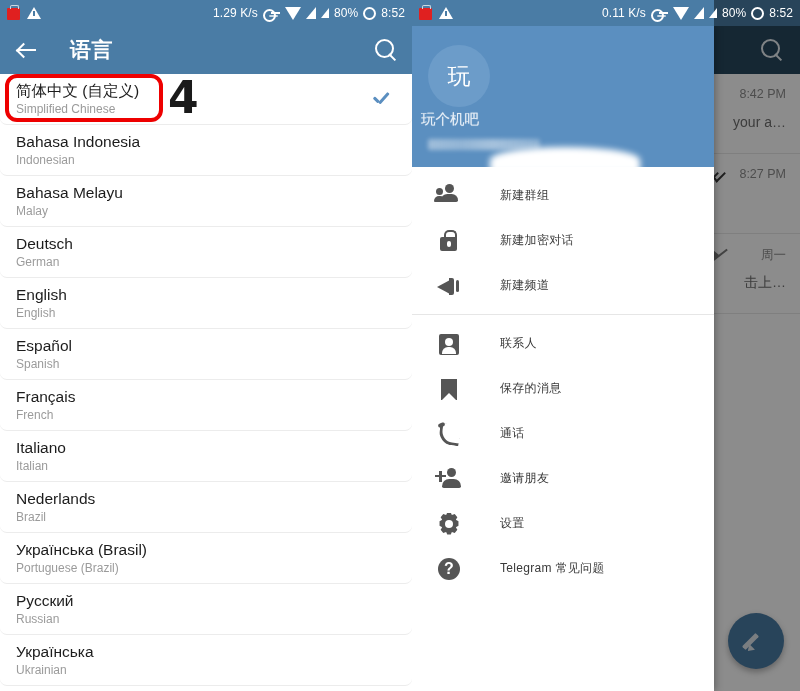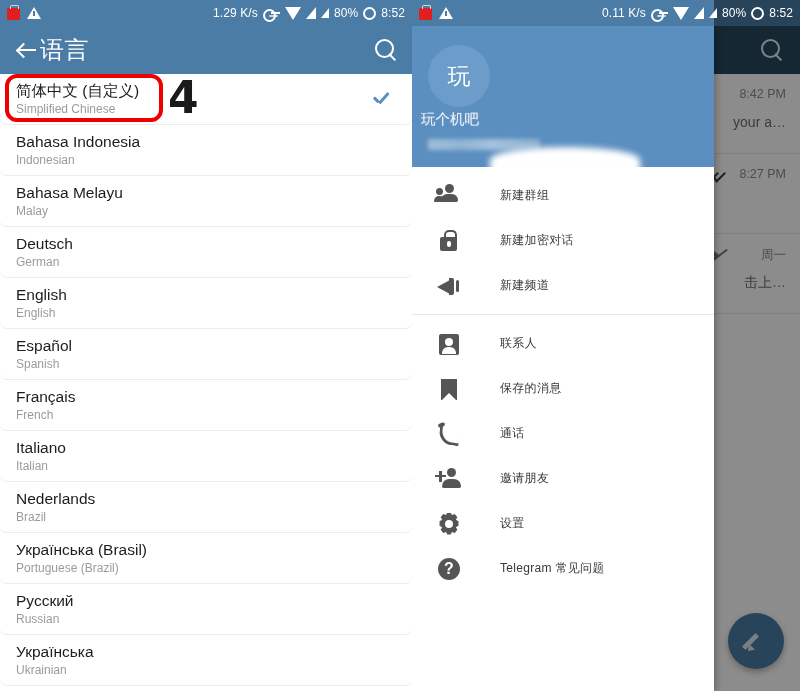--- a/index.html
+++ b/index.html
@@ -64,21 +64,21 @@
     display: flex; align-items: center;
     padding: 0 14px;
     color: #ffffff;
   }
   .tb-back { width: 26px; height: 26px; position: relative; cursor: pointer; }
   .tb-back::before { content:""; position:absolute; left:4px; top:12px;
     width:18px; height:2px; background:#fff; }
   .tb-back::after { content:""; position:absolute; left:4px; top:8px;
     width:9px; height:9px; border-left:2px solid #fff; border-bottom:2px solid #fff;
     transform: rotate(45deg); }
-  .tb-title { font-size: 24px; font-weight: 400; letter-spacing: 0.5px; }
+  .tb-title { margin-left: 30px; font-size: 21px; font-weight: 700; letter-spacing: 0.5px; }
   .tb-search { margin-left: auto; width: 24px; height: 24px; position: relative; cursor: pointer; }
   .tb-search::before { content:""; position:absolute; left:1px; top:1px;
     width:15px; height:15px; border:2px solid #fff; border-radius:50%; }
   .tb-search::after { content:""; position:absolute; left:15px; top:15px;
     width:9px; height:2px; background:#fff; transform: rotate(45deg);
     transform-origin: left center; }
 
   .lang-list { background: #ffffff; }
   .lang-item {
     position: relative;

